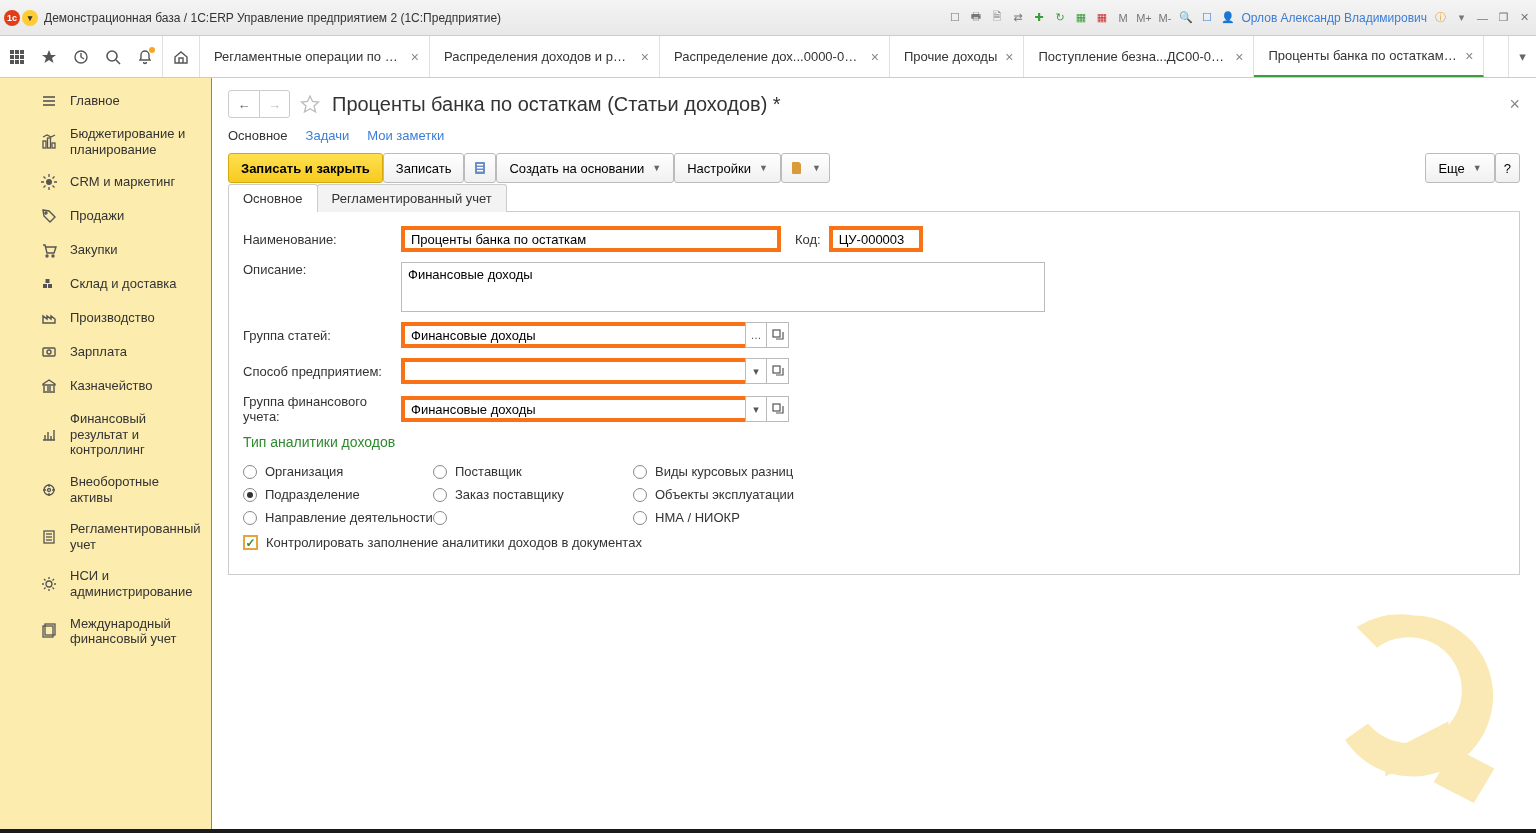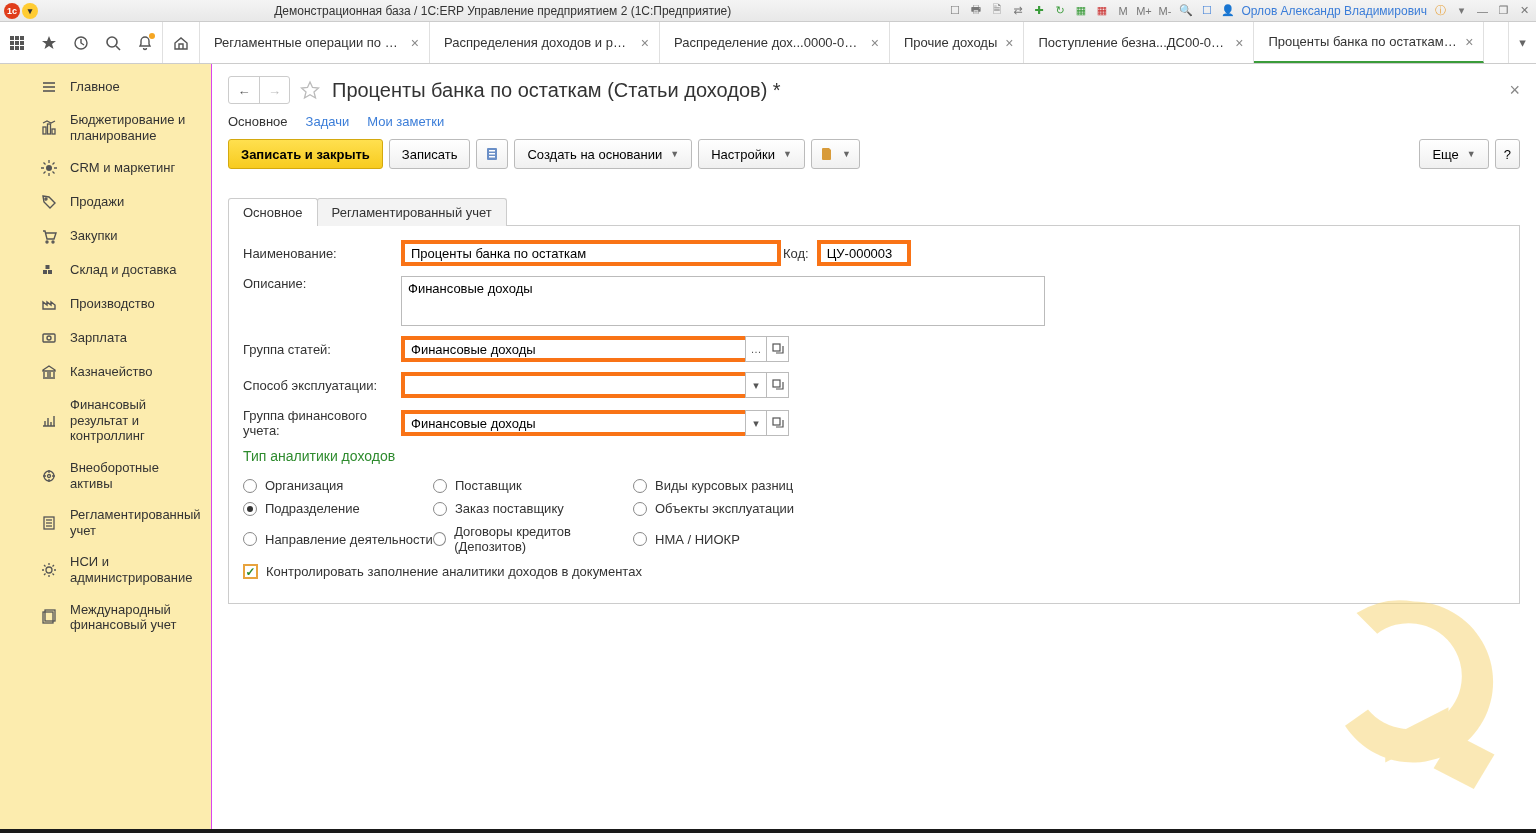--- a/index.html
+++ b/index.html
@@ -1,24 +1,24 @@
 <!DOCTYPE html>
 <html><head>
 <meta charset="utf-8">
 <style>
 * { box-sizing: border-box; margin: 0; padding: 0; font-family: Arial, sans-serif; }
 body { width: 1536px; height: 833px; background: #fff; overflow: hidden; font-size: 13px; color: #333; position: relative; }
 
 
-.titlebar { height: 22px; background: linear-gradient(#f4f4f4,#e8e8e8); border-bottom: 1px solid #ccc; display: flex; align-items: center; padding: 0 4px; font-size: 12px; color: #333; text-align: center; }
+.titlebar { height: 36px; background: linear-gradient(#f4f4f4,#e8e8e8); border-bottom: 1px solid #ccc; display: flex; align-items: center; padding: 0 4px; font-size: 12px; color: #333; }
 .titlebar .tb-icons { display: flex; gap: 2px; align-items: center; }
 .tb-badge { width: 16px; height: 16px; border-radius: 50%; display: inline-flex; align-items: center; justify-content: center; font-size: 9px; font-weight: bold; }
 .tb-1c { background: #e03d1a; color: #fff; }
 .tb-arrow { background: #ffcc33; color: #333; }
-.titlebar .title { margin-left: 20px; flex: 1; }
+.titlebar .title { margin-left: 6px; flex: 1; }
 .titlebar .right { display: flex; gap: 6px; align-items: center; }
 .ti { width: 15px; height: 15px; display: inline-flex; align-items: center; justify-content: center; color: #777; font-size: 11px; }
 .ti.green { color: #3a9c3a; }
 .ti.red { color: #c33; }
 .ti.blue { color: #3b7dd8; }
 .ti.orange { color: #e8a33d; }
 .user-label { color: #3b7dd8; font-size: 12px; }
 
 
 .topbar { height: 42px; border-bottom: 1px solid #ccc; display: flex; align-items: stretch; background: #fff; }
@@ -54,41 +54,41 @@
 .star svg { width: 20px; height: 20px; }
 .page-title { font-size: 20px; color: #333; }
 .close-x { margin-left: auto; color: #888; font-size: 18px; cursor: pointer; }
 
 .subnav { display: flex; gap: 18px; margin-bottom: 10px; font-size: 13px; }
 .subnav span { cursor: pointer; }
 .subnav .active { color: #333; }
 .subnav .link { color: #3b7dd8; }
 
 
-.toolbar { display: flex; gap: 6px; margin-bottom: 28px; align-items: center; }
+.toolbar { display: flex; gap: 0; margin-bottom: 0; align-items: center; }
 .btn { height: 30px; padding: 0 12px; border: 1px solid #bbb; border-radius: 3px; background: linear-gradient(#fff,#f0f0f0); display: inline-flex; align-items: center; font-size: 13px; cursor: pointer; gap: 6px; }
 .btn.primary { background: linear-gradient(#ffe04f,#f7cb1f); border-color: #d4a90f; font-weight: bold; }
 .btn.icon-only { padding: 0 8px; }
 .btn .caret { font-size: 9px; color: #666; margin-left: 2px; }
 .spacer { flex: 1; }
 
 
 .inner-tabs { display: flex; border-bottom: 1px solid #ccc; margin-bottom: 0; }
 .inner-tab { padding: 6px 14px; border: 1px solid #ccc; border-bottom: none; background: #f3f3f3; font-size: 13px; cursor: pointer; position: relative; top: 1px; border-radius: 3px 3px 0 0; margin-right: -1px; }
 .inner-tab.active { background: #fff; }
 
 .form-panel { border: 1px solid #ccc; border-top: none; padding: 14px 14px 24px 14px; }
 .form-row { display: flex; align-items: center; margin-bottom: 10px; }
 .form-row.align-top { align-items: flex-start; }
 .form-label { width: 158px; font-size: 13px; color: #333; }
 .input { height: 26px; border: 4px solid #f97316; padding: 0 6px; font-size: 13px; background: #fff; }
 .input.name { width: 380px; }
 .input.code { width: 94px; }
 .textarea { width: 644px; height: 50px; border: 1px solid #bbb; padding: 4px 6px; font-size: 13px; resize: none; }
-.code-label { margin-left: 2px; margin-right: 8px; }
+.code-label { margin-left: 14px; margin-right: 8px; }
 
 .combo { display: flex; }
 .combo .input { width: 344px; border-right: none; }
 .combo .cbtn { width: 22px; height: 26px; border: 1px solid #bbb; background: #fff; display: flex; align-items: center; justify-content: center; font-size: 11px; color: #555; cursor: pointer; }
 .combo .cbtn + .cbtn { border-left: none; }
 .combo .cbtn.open svg { width: 12px; height: 12px; }
 
 .section-title { color: #2e8b2e; font-size: 14px; margin: 6px 0 14px 0; }
 .radio-grid { display: grid; grid-template-columns: 190px 200px 200px; row-gap: 8px; margin-bottom: 10px; }
 .radio-item { display: flex; align-items: center; gap: 8px; font-size: 13px; cursor: pointer; }
@@ -426,21 +426,21 @@
           <div class="cbtn">…</div>
           <div class="cbtn open">
               <svg viewBox="0 0 12 12" fill="none" stroke="#555" stroke-width="1.2">
                 <rect x="1" y="1" width="7" height="7"></rect>
                 <path d="M4 10h7V3"></path>
               </svg>
             </div>
         </div>
       </div>
       <div class="form-row">
-        <div class="form-label">Способ эксплуатации:</div>
+        <div class="form-label">Способ предприятием:</div>
         <div class="combo">
           <input class="input" value="" style="">
           <div class="cbtn">▾</div>
           <div class="cbtn open">
               <svg viewBox="0 0 12 12" fill="none" stroke="#555" stroke-width="1.2">
                 <rect x="1" y="1" width="7" height="7"></rect>
                 <path d="M4 10h7V3"></path>
               </svg>
             </div>
         </div>
@@ -484,21 +484,20 @@
           <div class="radio-item">
             <span class="r"></span>
             <span>Объекты эксплуатации</span>
           </div>
           <div class="radio-item">
             <span class="r"></span>
             <span>Направление деятельности</span>
           </div>
           <div class="radio-item">
             <span class="r"></span>
-            <span>Договоры кредитов (Депозитов)</span>
           </div>
           <div class="radio-item">
             <span class="r"></span>
             <span>НМА / НИОКР</span>
           </div>
         </div>
       <div class="check-row">
         <span class="cb">✓</span>
         <span>Контролировать заполнение аналитики доходов в документах</span>
       </div>

